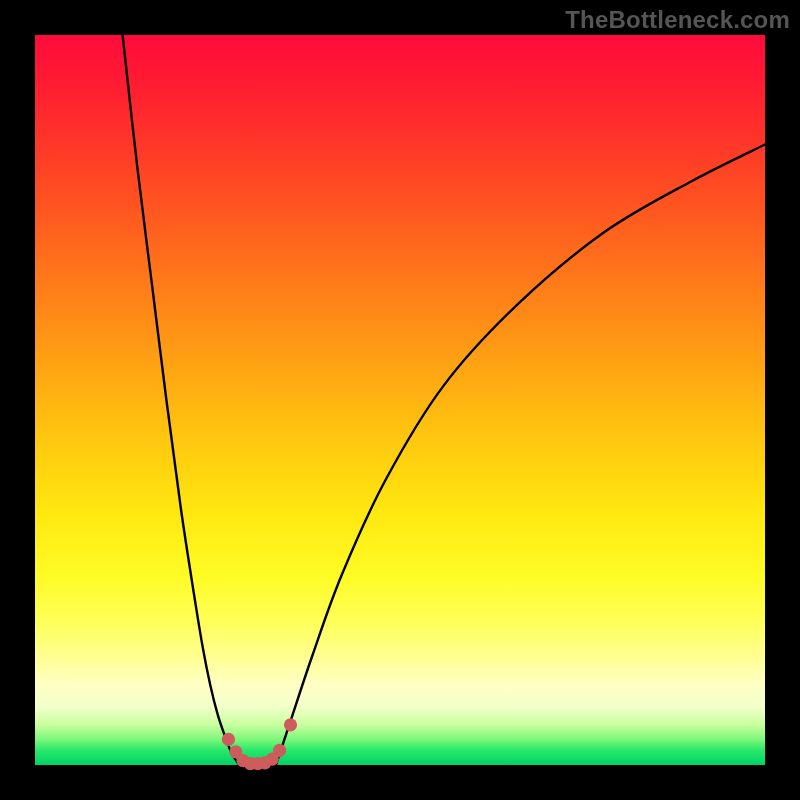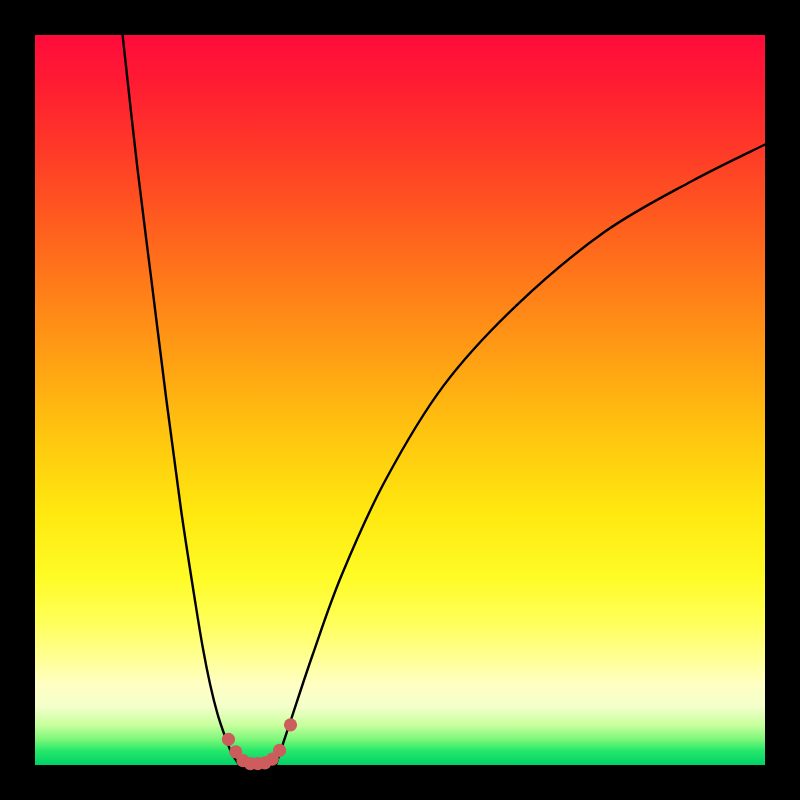--- a/index.html
+++ b/index.html
@@ -61,20 +61,21 @@
     left: 0;
     width: 730px;
     height: 730px;
     overflow: visible;
   }
 </style>
 </head>
 <body>
 
 <div class="frame">
+  <div class="watermark">TheBottleneck.com</div>
   <div class="plot">
     <svg class="curve" viewBox="0 0 730 730">
       <g id="curve-layer">
           <path d="M 87.60 0.00 C 90.03 21.90, 97.33 90.03, 102.20 131.40 C 107.07 172.77, 111.93 209.27, 116.80 248.20 C 121.67 287.13, 126.53 327.28, 131.40 365.00 C 136.27 402.72, 141.13 440.43, 146.00 474.50 C 150.87 508.57, 156.95 546.28, 160.60 569.40 C 164.25 592.52, 165.47 599.82, 167.90 613.20 C 170.33 626.58, 172.77 638.75, 175.20 649.70 C 177.63 660.65, 180.07 670.38, 182.50 678.90 C 184.93 687.42, 187.37 694.11, 189.80 700.80 C 192.23 707.49, 194.67 714.18, 197.10 719.05 C 199.53 723.92, 203.18 728.17, 204.40 730.00 C 205.62 731.83, 203.18 730.00, 204.40 730.00 C 205.62 730.00, 209.27 730.00, 211.70 730.00 C 214.13 730.00, 216.57 730.00, 219.00 730.00 C 221.43 730.00, 223.87 730.00, 226.30 730.00 C 228.73 730.00, 231.17 730.00, 233.60 730.00 C 236.03 730.00, 239.68 730.00, 240.90 730.00 C 242.12 730.00, 238.47 737.30, 240.90 730.00 C 243.33 722.70, 249.42 704.45, 255.50 686.20 C 261.58 667.95, 268.88 644.83, 277.40 620.50 C 285.92 596.17, 294.43 569.40, 306.60 540.20 C 318.77 511.00, 333.37 476.93, 350.40 445.30 C 367.43 413.67, 386.90 379.60, 408.80 350.40 C 430.70 321.20, 455.03 295.65, 481.80 270.10 C 508.57 244.55, 540.20 217.78, 569.40 197.10 C 598.60 176.42, 630.23 160.60, 657.00 146.00 C 683.77 131.40, 717.83 115.58, 730.00 109.50" fill="none" stroke="#000000" stroke-width="2.4" stroke-linecap="round" stroke-linejoin="round"></path>
         </g>
       <g id="marker-layer">
           <circle cx="193.45" cy="704.45" r="6.6" fill="#cd5c5c"></circle>
           <circle cx="200.75" cy="716.86" r="6.6" fill="#cd5c5c"></circle>
           <circle cx="208.05" cy="725.62" r="6.6" fill="#cd5c5c"></circle>
           <circle cx="215.35" cy="728.54" r="6.6" fill="#cd5c5c"></circle>

